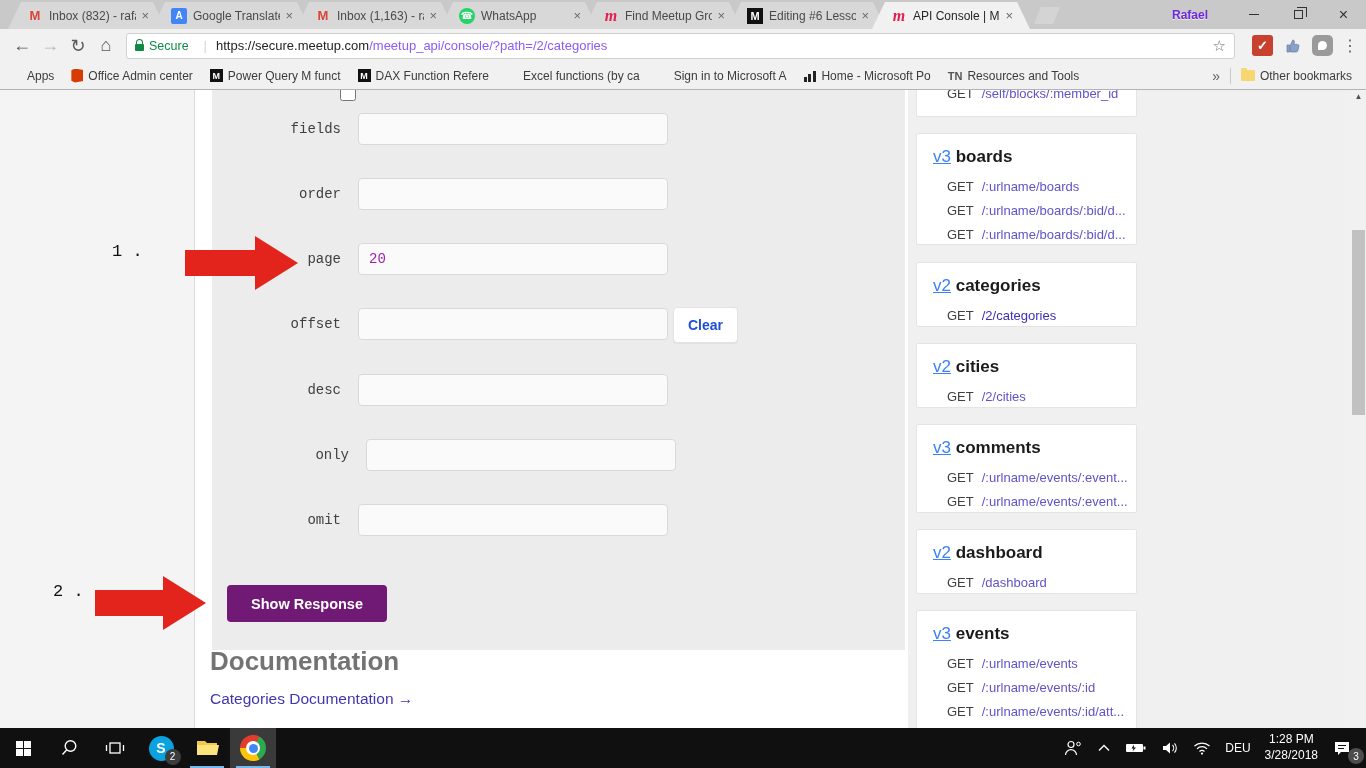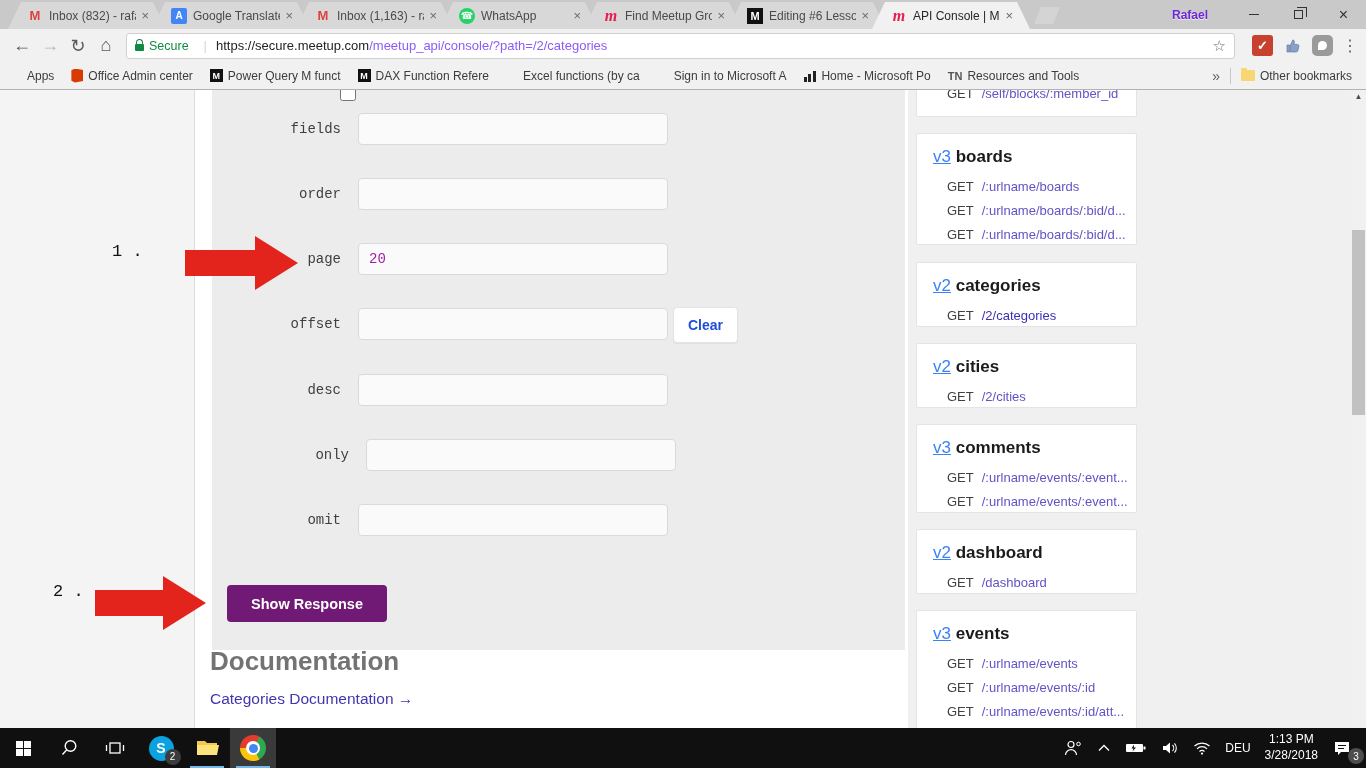--- a/index.html
+++ b/index.html
@@ -449,21 +449,21 @@
       <div class="tray-item">
         <svg width="18" height="14" viewBox="0 0 18 14">
           <path d="M1.5 5a11 11 0 0 1 15 0" fill="none" stroke="#fff" stroke-width="1.2"></path>
           <path d="M4 7.8a7 7 0 0 1 10 0" fill="none" stroke="#fff" stroke-width="1.2"></path>
           <path d="M6.5 10.5a3.6 3.6 0 0 1 5 0" fill="none" stroke="#fff" stroke-width="1.2"></path>
           <circle cx="9" cy="12.6" r="1.1" fill="#fff"></circle>
         </svg>
       </div>
       <div class="tray-item">DEU</div>
       <div class="tray-item clock">
-        <span>1:13 PM</span>
+        <span>1:28 PM</span>
         <span>3/28/2018</span>
       </div>
       <div class="tray-item notif">
         <svg width="20" height="18" viewBox="0 0 20 18">
           <path d="M3 3h14v10H9l-3 3v-3H3z" fill="#fff"></path>
           <line x1="6" y1="6.5" x2="14" y2="6.5" stroke="#101010" stroke-width="1"></line>
           <line x1="6" y1="9.5" x2="12" y2="9.5" stroke="#101010" stroke-width="1"></line>
         </svg>
         <span class="badge">3</span>
       </div>

